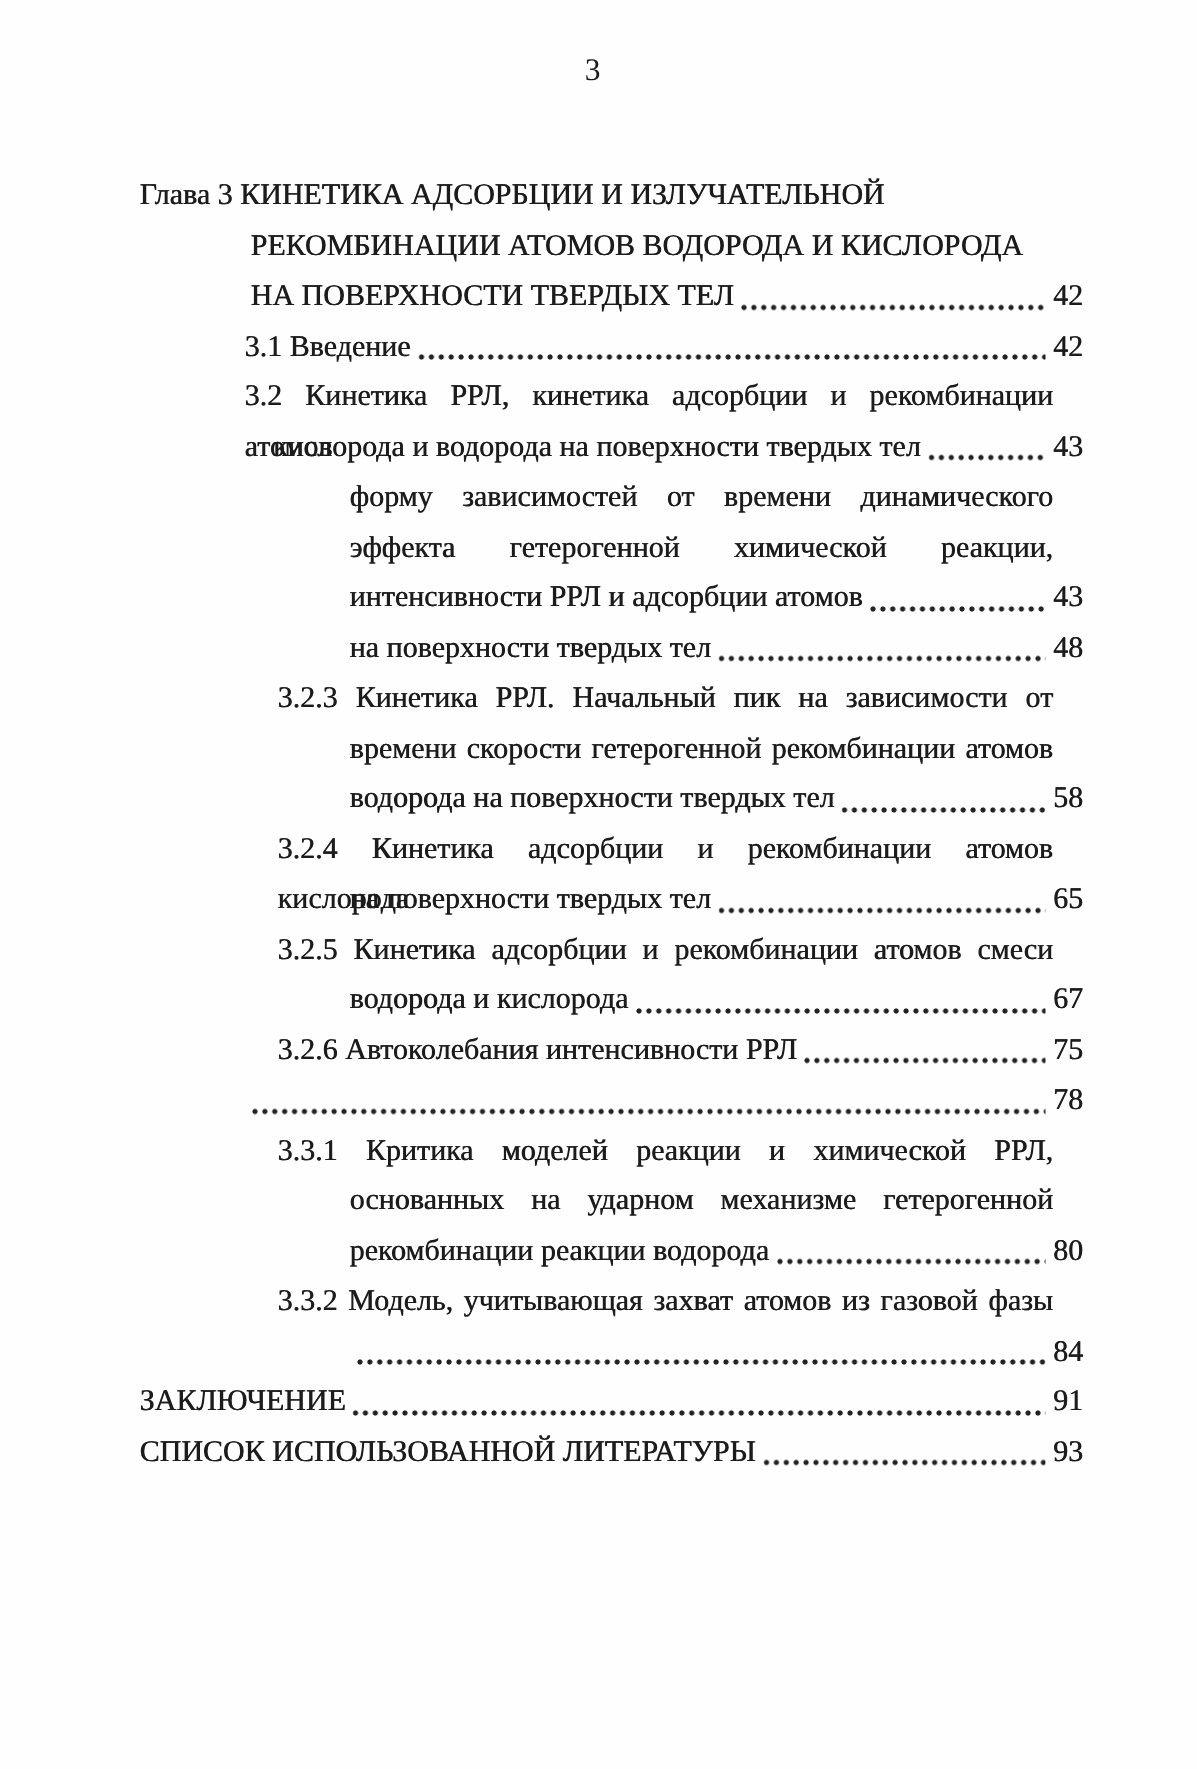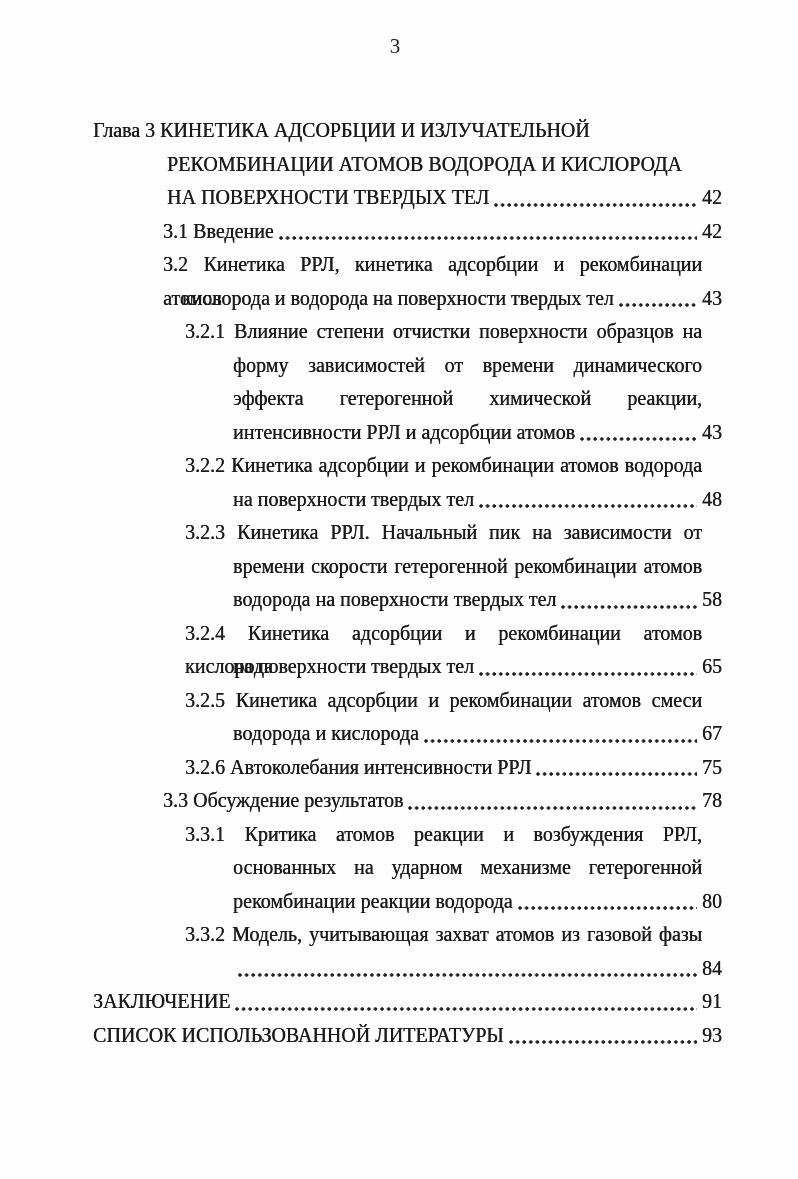--- a/index.html
+++ b/index.html
@@ -108,44 +108,34 @@
       <div class="toc-line lv-section justify">
     <span class="toc-text">3.2 Кинетика РРЛ, кинетика адсорбции и рекомбинации атомов</span>
     
     
   </div>
       <div class="toc-line lv-section-cont has-page">
     <span class="toc-text">кислорода и водорода на поверхности твердых тел</span>
     <span class="dot-leader"></span>
     <span class="toc-page-num">43</span>
   </div>
-      <div class="toc-line lv-sub justify">
-    <span class="toc-text">3.2.1 Влияние степени отчистки поверхности образцов на</span>
-    
-    
-  </div>
       <div class="toc-line lv-sub-cont justify">
     <span class="toc-text">форму зависимостей от времени динамического</span>
     
     
   </div>
       <div class="toc-line lv-sub-cont justify">
     <span class="toc-text">эффекта гетерогенной химической реакции,</span>
     
     
   </div>
       <div class="toc-line lv-sub-cont has-page">
     <span class="toc-text">интенсивности РРЛ и адсорбции атомов</span>
     <span class="dot-leader"></span>
     <span class="toc-page-num">43</span>
-  </div>
-      <div class="toc-line lv-sub justify">
-    <span class="toc-text">3.2.2 Кинетика адсорбции и рекомбинации атомов водорода</span>
-    
-    
   </div>
       <div class="toc-line lv-sub-cont has-page">
     <span class="toc-text">на поверхности твердых тел</span>
     <span class="dot-leader"></span>
     <span class="toc-page-num">48</span>
   </div>
       <div class="toc-line lv-sub justify">
     <span class="toc-text">3.2.3 Кинетика РРЛ. Начальный пик на зависимости от</span>
     
     
@@ -179,26 +169,25 @@
     <span class="toc-text">водорода и кислорода</span>
     <span class="dot-leader"></span>
     <span class="toc-page-num">67</span>
   </div>
       <div class="toc-line lv-sub has-page">
     <span class="toc-text">3.2.6 Автоколебания интенсивности РРЛ</span>
     <span class="dot-leader"></span>
     <span class="toc-page-num">75</span>
   </div>
       <div class="toc-line lv-section has-page">
-    <span class="toc-text">3.3 Обсуждение результатов</span>
     <span class="dot-leader"></span>
     <span class="toc-page-num">78</span>
   </div>
       <div class="toc-line lv-sub justify">
-    <span class="toc-text">3.3.1 Критика атомов реакции и возбуждения РРЛ,</span>
+    <span class="toc-text">3.3.1 Критика моделей реакции и химической РРЛ,</span>
     
     
   </div>
       <div class="toc-line lv-sub-cont justify">
     <span class="toc-text">основанных на ударном механизме гетерогенной</span>
     
     
   </div>
       <div class="toc-line lv-sub-cont has-page">
     <span class="toc-text">рекомбинации реакции водорода</span>

